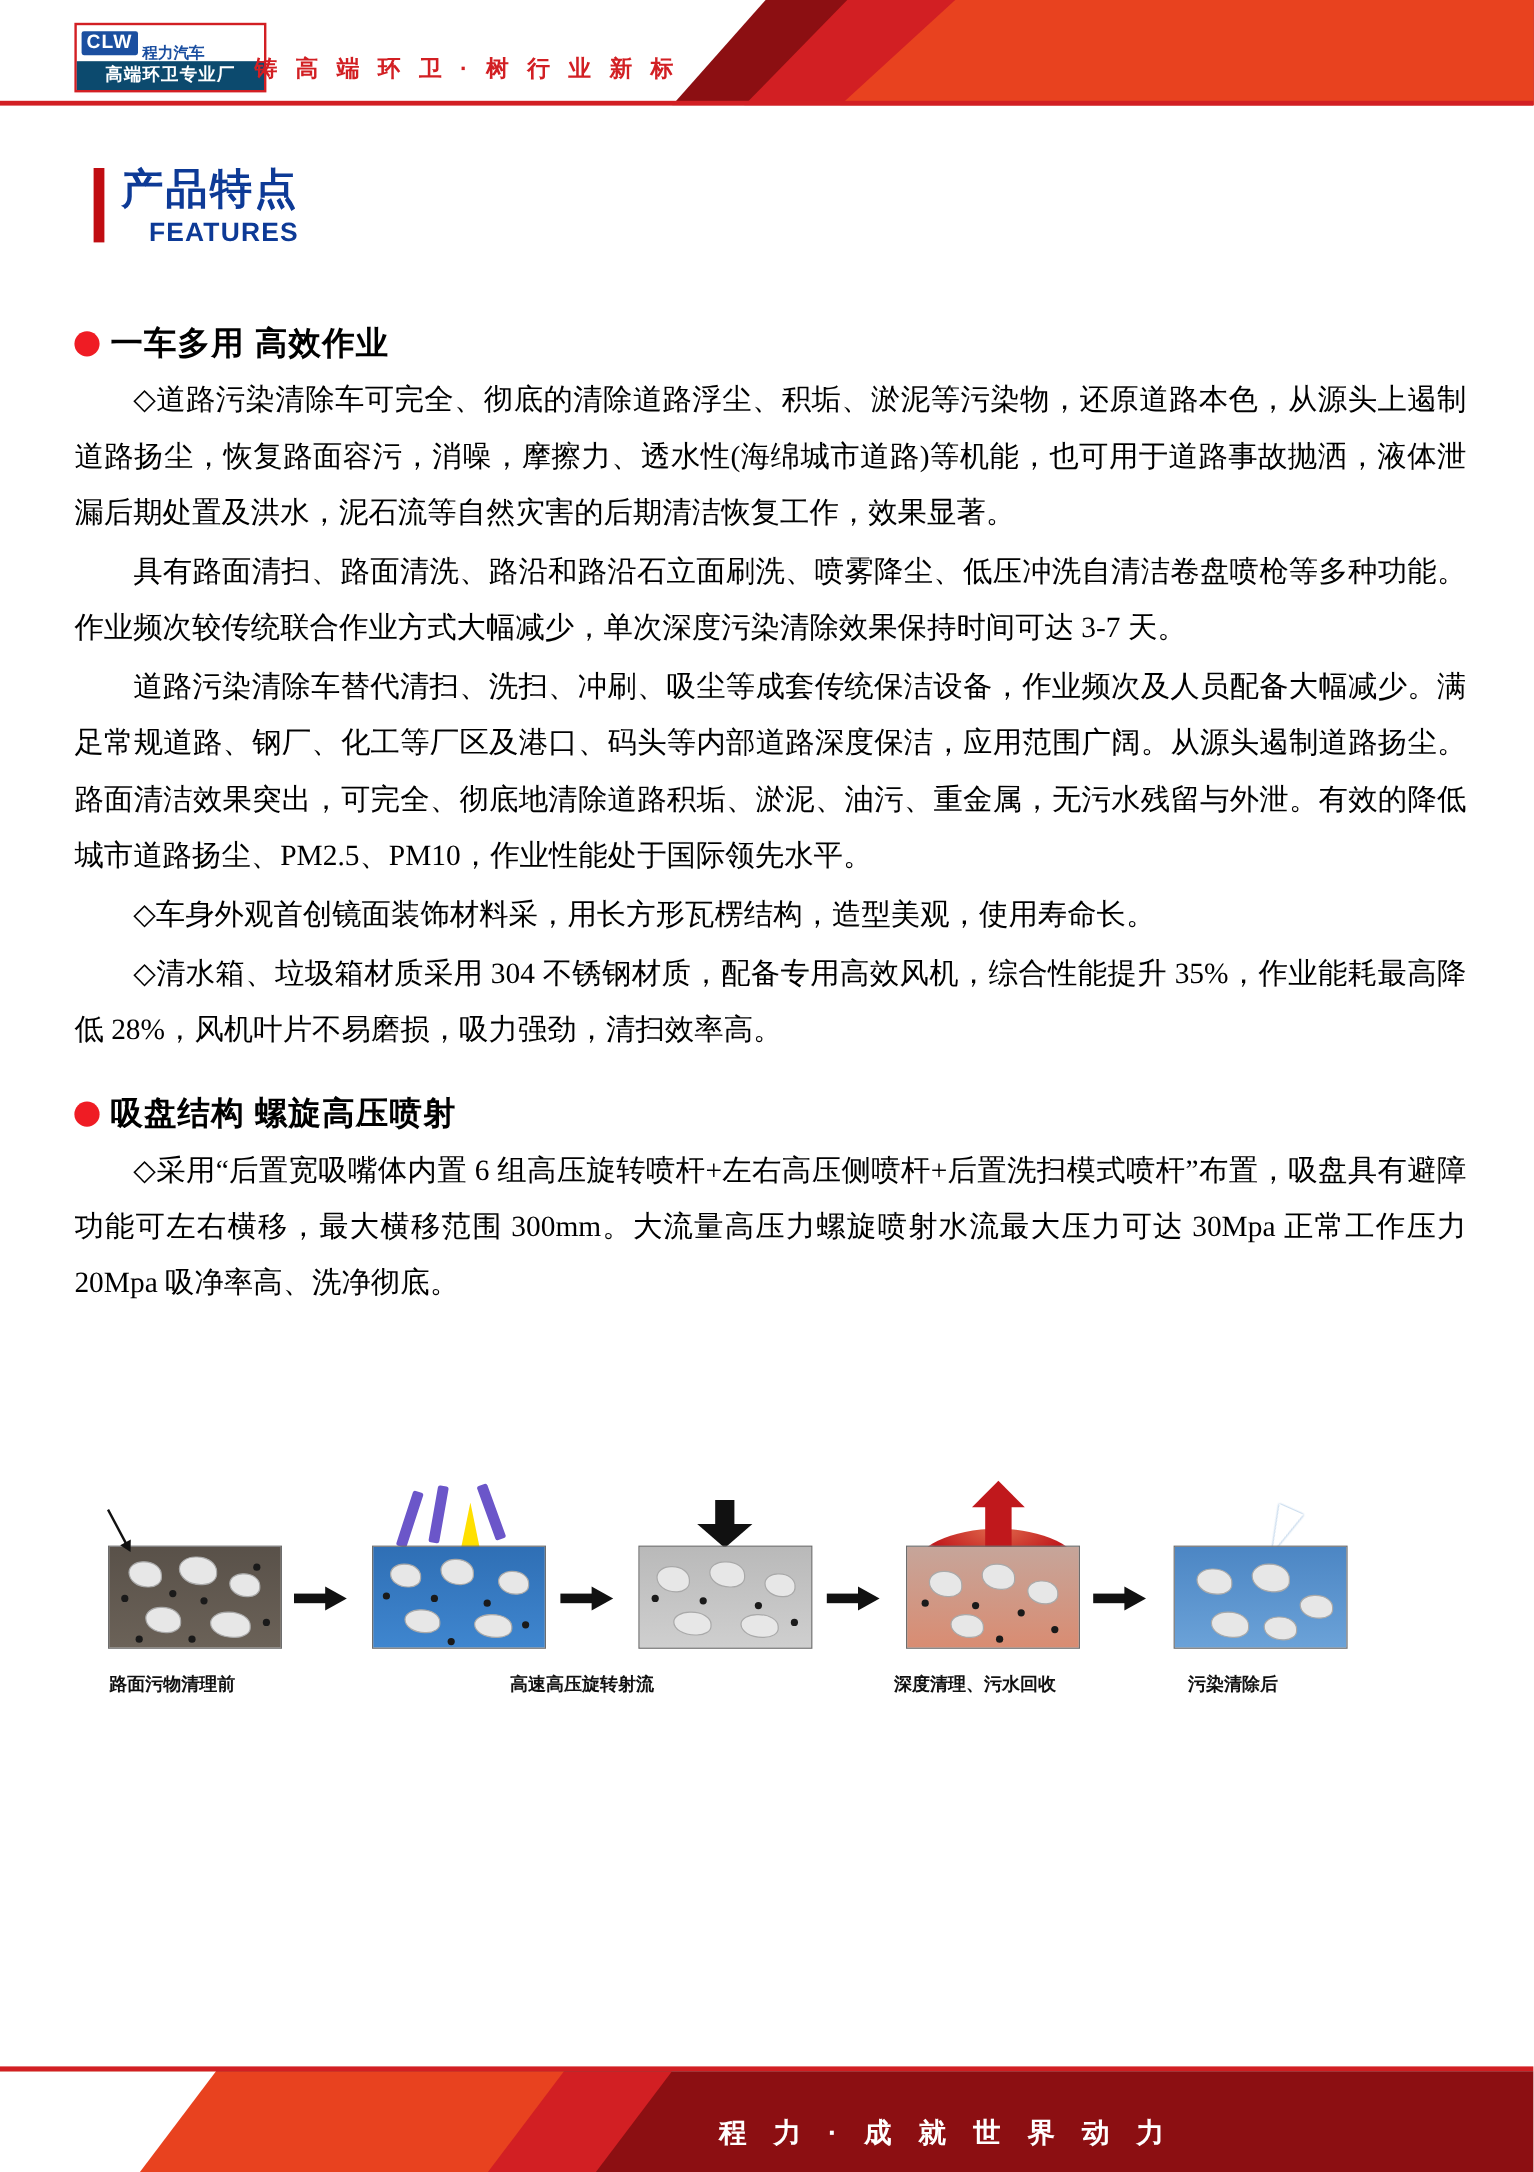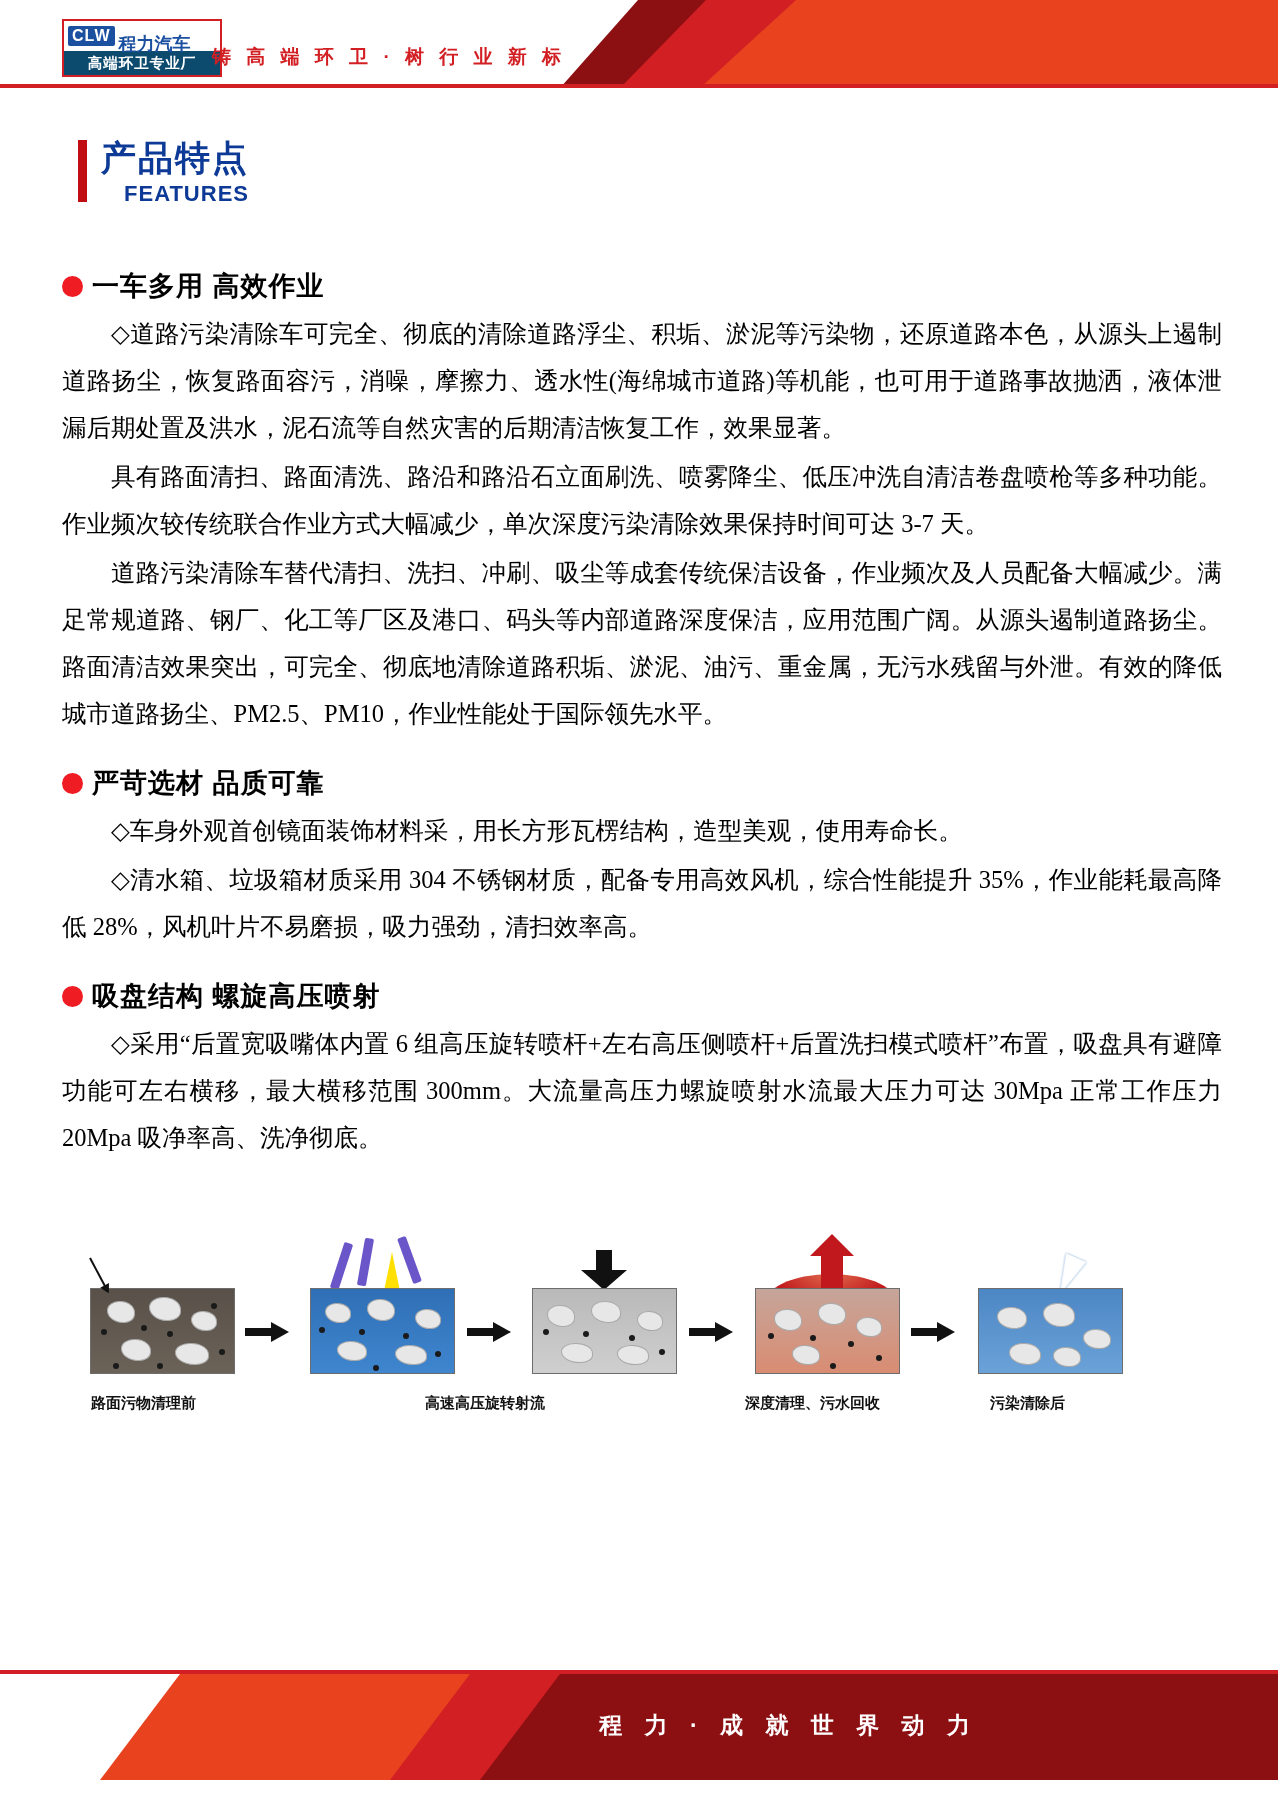--- a/index.html
+++ b/index.html
@@ -88,21 +88,21 @@
     font-family: "Liberation Sans", sans-serif;
     font-weight: bold;
     font-size: 16px;
     letter-spacing: 1px;
     padding: 1px 4px;
     border-radius: 2px;
   }
   .logo-cn {
     font-family: "Liberation Sans", sans-serif;
     font-weight: bold;
-    font-size: 18px;
+    font-size: 13px;
     color: #1b4fa0;
     letter-spacing: 0px;
     margin-top: 16px;
   }
   .logo-bottom {
     background: #0c4a6e;
     color: #fff;
     font-family: "Liberation Sans", sans-serif;
     font-size: 14.5px;
     font-weight: bold;
@@ -353,21 +353,21 @@
     transform: rotate(24deg);
     filter: drop-shadow(0 0 1px #6699cc);
   }
 
   
   .footer {
     position: absolute;
     left: 0;
     bottom: 0;
     width: 1278px;
-    height: 140px;
+    height: 88px;
     text-align: right;
   }
   .ftr-top-line {
     position: absolute;
     top: 0; left: 0;
     width: 1278px; height: 4px;
     background: #d21f23;
   }
   .ftr-dark {
     position: absolute;
@@ -439,24 +439,20 @@
 <div class="content">
 
   <div class="bullet-head">
     <span class="bullet-dot"></span>
     <span class="bullet-text">一车多用  高效作业</span>
   </div>
   <p class="para">◇道路污染清除车可完全、彻底的清除道路浮尘、积垢、淤泥等污染物，还原道路本色，从源头上遏制道路扬尘，恢复路面容污，消噪，摩擦力、透水性(海绵城市道路)等机能，也可用于道路事故抛洒，液体泄漏后期处置及洪水，泥石流等自然灾害的后期清洁恢复工作，效果显著。</p>
   <p class="para">具有路面清扫、路面清洗、路沿和路沿石立面刷洗、喷雾降尘、低压冲洗自清洁卷盘喷枪等多种功能。作业频次较传统联合作业方式大幅减少，单次深度污染清除效果保持时间可达 3-7 天。</p>
   <p class="para">道路污染清除车替代清扫、洗扫、冲刷、吸尘等成套传统保洁设备，作业频次及人员配备大幅减少。满足常规道路、钢厂、化工等厂区及港口、码头等内部道路深度保洁，应用范围广阔。从源头遏制道路扬尘。路面清洁效果突出，可完全、彻底地清除道路积垢、淤泥、油污、重金属，无污水残留与外泄。有效的降低城市道路扬尘、PM2.5、PM10，作业性能处于国际领先水平。</p>
 
-  <div class="bullet-head">
-    <span class="bullet-dot"></span>
-    <span class="bullet-text">严苛选材  品质可靠</span>
-  </div>
   <p class="para">◇车身外观首创镜面装饰材料采，用长方形瓦楞结构，造型美观，使用寿命长。</p>
   <p class="para">◇清水箱、垃圾箱材质采用 304 不锈钢材质，配备专用高效风机，综合性能提升 35%，作业能耗最高降低 28%，风机叶片不易磨损，吸力强劲，清扫效率高。</p>
 
   <div class="bullet-head">
     <span class="bullet-dot"></span>
     <span class="bullet-text">吸盘结构  螺旋高压喷射</span>
   </div>
   <p class="para">◇采用“后置宽吸嘴体内置 6 组高压旋转喷杆+左右高压侧喷杆+后置洗扫模式喷杆”布置，吸盘具有避障功能可左右横移，最大横移范围 300mm。大流量高压力螺旋喷射水流最大压力可达 30Mpa 正常工作压力 20Mpa 吸净率高、洗净彻底。</p>
 </div>
 

